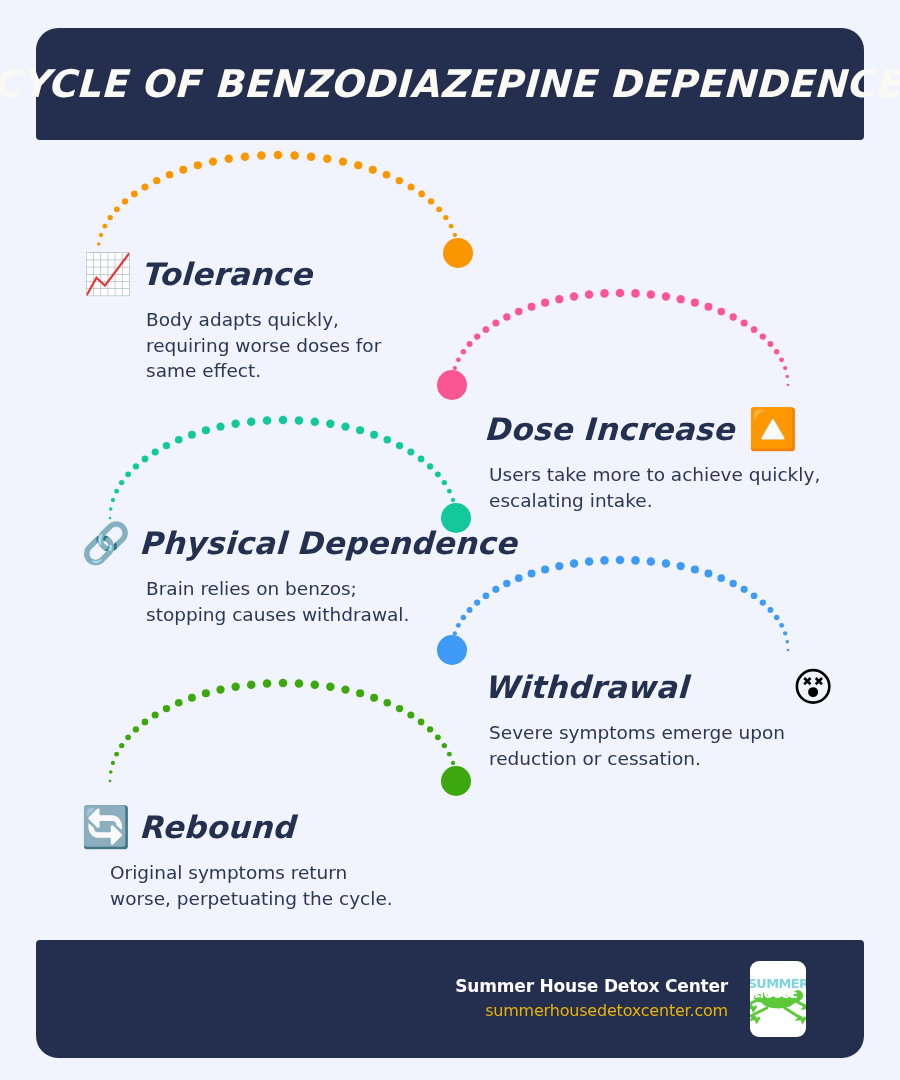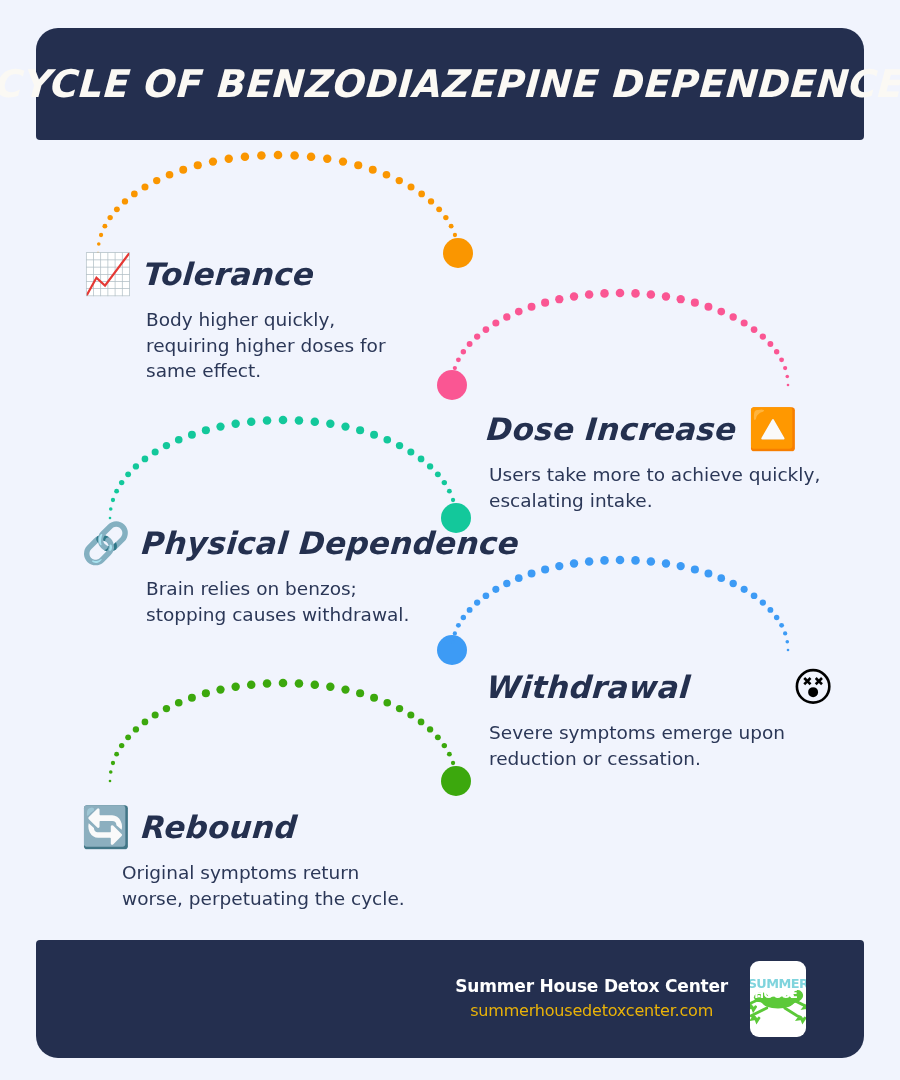--- a/index.html
+++ b/index.html
@@ -112,21 +112,21 @@
   #step-2 .step-desc { margin-top: 9px; margin-left: 2px; }
   #step-2 .step-head { justify-content: flex-start; }
 
   #step-3 { left: 82px;  top: 519px; width: 360px; }
   #step-3 .step-desc { margin-top: 9px; margin-left: 64px; }
 
   #step-4 { left: 487px; top: 663px; width: 350px; }
   #step-4 .step-desc { margin-top: 9px; margin-left: 2px; }
 
   #step-5 { left: 82px;  top: 803px; width: 330px; }
-  #step-5 .step-desc { margin-top: 9px; margin-left: 40px; }
+  #step-5 .step-desc { margin-top: 9px; margin-left: 28px; }
 
   
   .step-right .step-head {
     width: 100%;
     justify-content: space-between;
   }
 
   
   .footer-bar {
     position: absolute;
@@ -137,21 +137,21 @@
     background: #242f4f;
     border-radius: 4px 4px 22px 22px;
     display: flex;
     align-items: center;
     justify-content: flex-end;
     padding-right: 58px;
     gap: 22px;
   }
 
   .footer-text {
-    text-align: center;
+    text-align: right;
   }
 
   .footer-brand {
     color: #ffffff;
     font-size: 17px;
     font-weight: 700;
     letter-spacing: -0.2px;
     line-height: 24px;
   }
 
@@ -360,21 +360,21 @@
       <circle r="2.14" cx="453.05" cy="762.99" fill="#3ca80d"></circle>
       <circle r="1.80" cx="455.26" cy="771.96" fill="#3ca80d"></circle>
       <circle r="15" cx="456" cy="781" fill="#3ca80d"></circle>
     </svg>
 
   <div class="step step-left" id="step-1">
     <div class="step-head">
       <span class="step-icon">📈</span>
       <span class="step-title">Tolerance</span>
     </div>
-    <div class="step-desc">Body higher quickly, requiring higher doses for same effect.</div>
+    <div class="step-desc">Body adapts quickly, requiring worse doses for same effect.</div>
   </div>
 
   <div class="step step-right" id="step-2">
     <div class="step-head">
       <span class="step-title">Dose Increase</span>
       <span class="step-icon">🔼</span>
     </div>
     <div class="step-desc">Users take more to achieve quickly, escalating intake.</div>
   </div>
 

